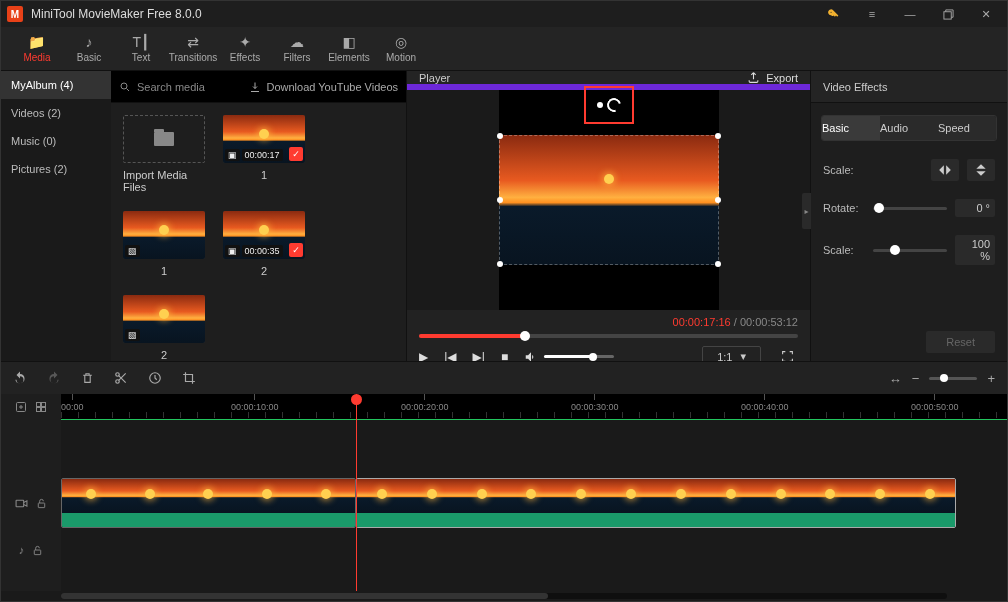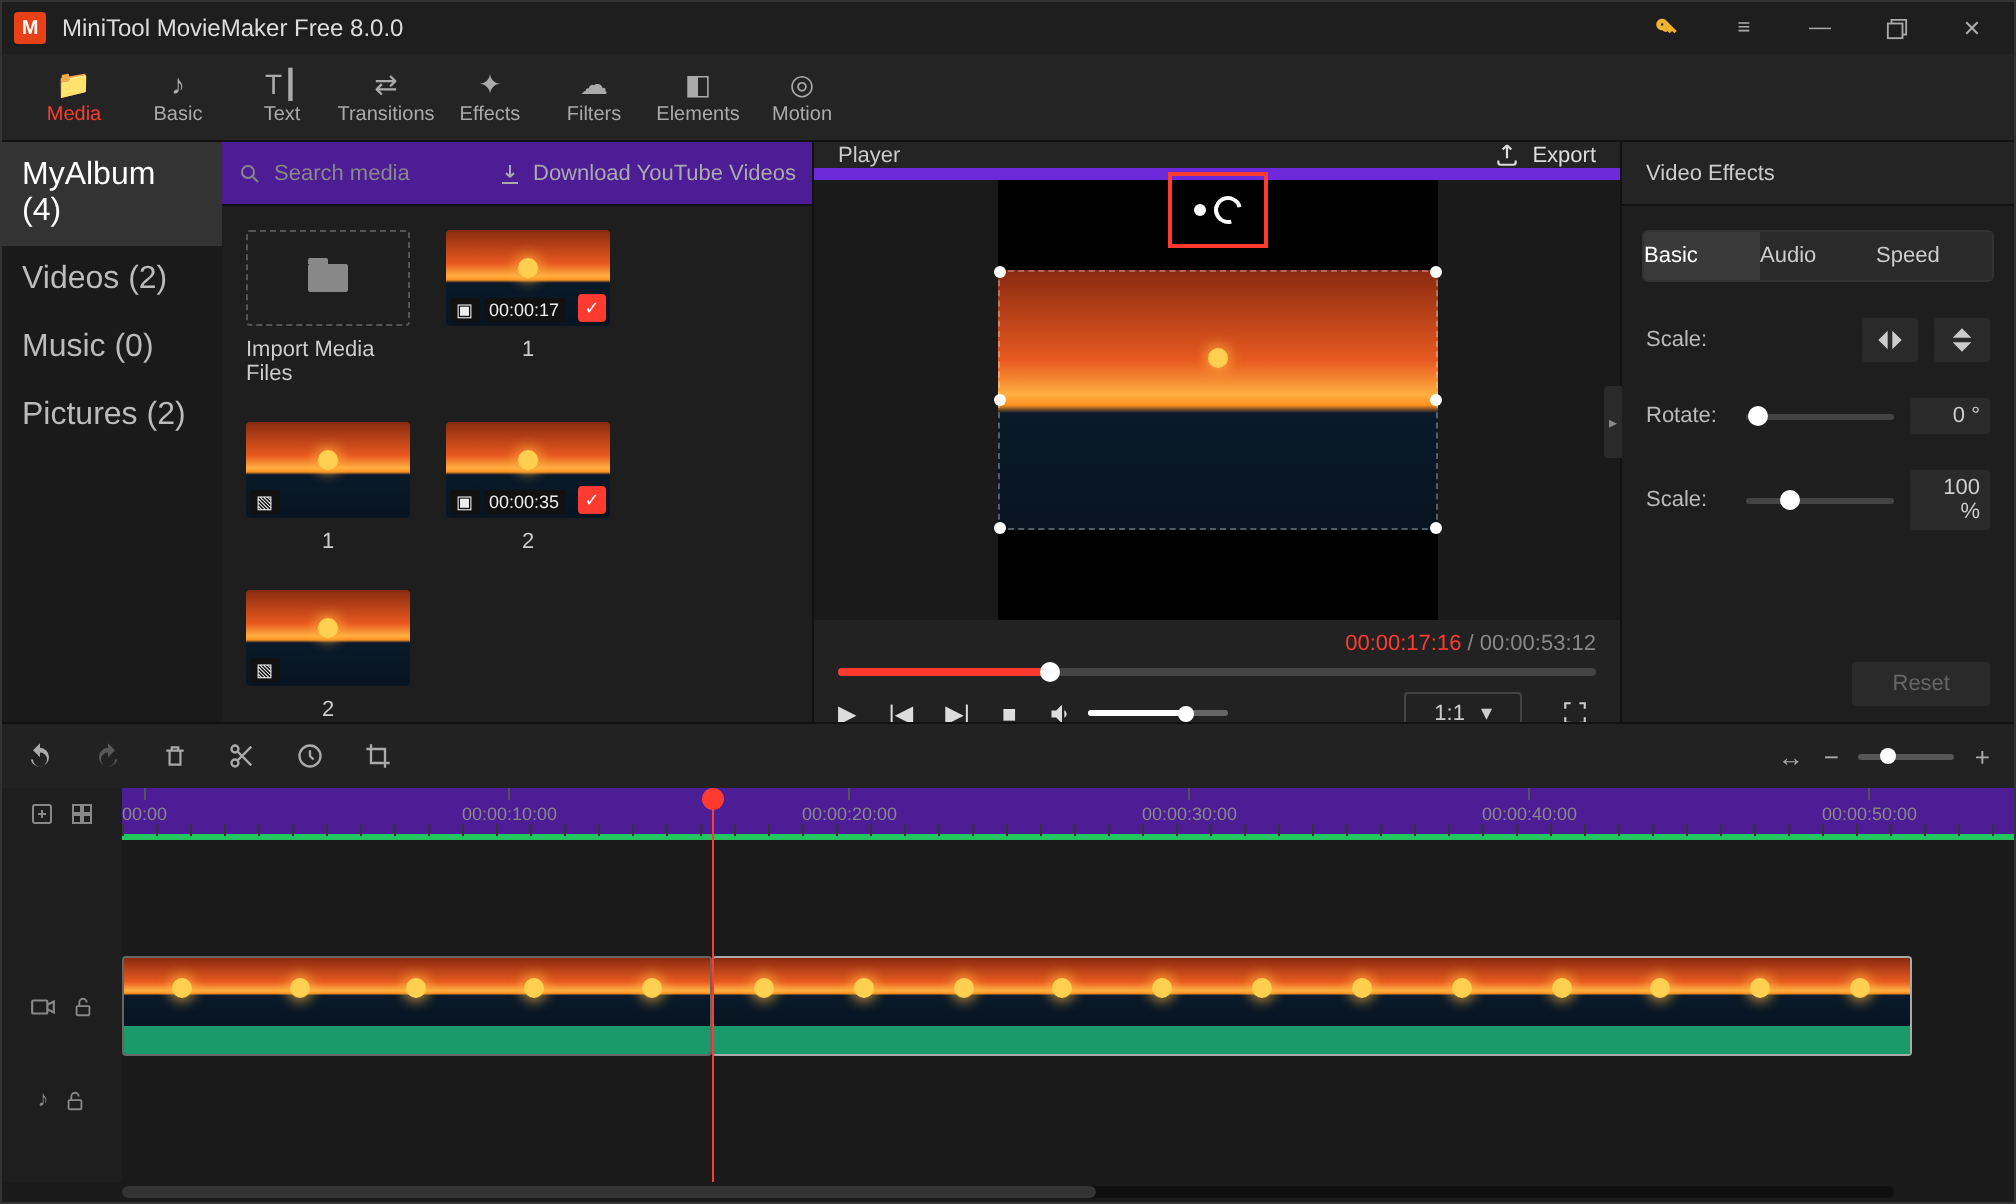--- a/index.html
+++ b/index.html
@@ -19,24 +19,24 @@
 .tool.active { color: #ff3b30; }
 .tool .ico { font-size: 14px; }
 .tool .lbl { font-size: 10px; }
 
 
 .main { flex: 1; display: flex; min-height: 0; }
 
 
 .library { width: 406px; display: flex; background: #1e1e1e; border-right: 1px solid #111; }
 .album-list { width: 110px; background: #1a1a1a; }
-.album-item { padding: 8px 10px; font-size: 16px; color: #bbb; cursor: pointer; }
+.album-item { padding: 8px 10px; font-size: 11px; color: #bbb; cursor: pointer; }
 .album-item.active { background: #333; color: #fff; }
 .library-main { flex: 1; display: flex; flex-direction: column; }
-.lib-header { height: 32px; display: flex; align-items: center; padding: 0 8px; gap: 24px; background: #4c1d95; border-bottom: 1px solid #111; }
+.lib-header { height: 32px; display: flex; align-items: center; padding: 0 8px; gap: 24px; background: #000000; border-bottom: 1px solid #111; }
 .search-box { flex: 1; display: flex; align-items: center; gap: 6px; color: #888; }
 .lib-thumbs { flex: 1; padding: 12px; display: flex; flex-wrap: wrap; gap: 18px; align-content: flex-start; overflow: auto; }
 .thumb-item { width: 82px; display: flex; flex-direction: column; align-items: center; gap: 6px; }
 .thumb-box { width: 82px; height: 48px; background: #333; position: relative; border-radius: 2px; overflow: hidden; }
 .thumb-box.import { border: 1px dashed #555; background: transparent; display: flex; align-items: center; justify-content: center; }
 .folder-ic { width: 20px; height: 14px; background: #888; border-radius: 1px; position: relative; }
 .folder-ic::before { content:""; position:absolute; top:-3px; left:0; width:10px; height:3px; background:#888; border-radius:1px 1px 0 0; }
 .sunset { width:100%; height:100%; background: linear-gradient(#8a2a10 0%, #e85a20 35%, #ffb040 48%, #ff9020 52%, #0a1a2a 55%, #081420 100%); position: relative; }
 .sunset::after { content:""; position:absolute; left:50%; top:30%; width:10px; height:10px; background:#ffd050; border-radius:50%; transform:translateX(-50%); box-shadow: 0 0 6px 2px rgba(255,180,60,0.6); }
 .thumb-badge { position:absolute; bottom:2px; left:2px; display:flex; gap:2px; align-items:center; }
@@ -93,21 +93,21 @@
 .timeline { height:240px; background:#1a1a1a; border-top:1px solid #111; display:flex; flex-direction:column; }
 .tl-tools { height:32px; background:#222; display:flex; align-items:center; padding:0 12px; gap:20px; }
 .tl-tool { color:#aaa; cursor:pointer; font-size:13px; }
 .tl-zoom { margin-left:auto; display:flex; align-items:center; gap:10px; }
 .zoom-track { width:48px; height:3px; background:#555; position:relative; border-radius:2px; }
 .zoom-knob { position:absolute; left:30%; top:50%; width:8px; height:8px; background:#fff; border-radius:50%; transform:translate(-50%,-50%); }
 .tl-body { flex:1; display:flex; overflow:hidden; }
 .tl-gutter { width:60px; background:#1e1e1e; display:flex; flex-direction:column; }
 .gutter-row { display:flex; align-items:center; justify-content:center; gap:8px; color:#888; }
 .tl-tracks { flex:1; position:relative; overflow:auto; }
-.ruler { height:26px; position:relative; background:#4c1d95; border-bottom:3px solid #22c55e; }
+.ruler { height:26px; position:relative; background:#000000; border-bottom:1px solid #22c55e; }
 .tick { position:absolute; top:0; font-size:9px; color:#888; }
 .tick .mark { width:1px; height:6px; background:#555; margin:0 auto 2px; }
 .minor-ticks { position:absolute; top:18px; left:0; right:0; height:8px; }
 .minor { position:absolute; width:1px; height:6px; background:#333; }
 .playhead { position:absolute; top:0; bottom:0; width:1px; background:#ff3b30; z-index:5; }
 .playhead::before { content:""; position:absolute; top:0; left:-5px; width:11px; height:11px; background:#ff3b30; border-radius:50%; }
 .track-space { height:58px; }
 .video-track { height:50px; position:relative; display:flex; }
 .clip { height:50px; border:1px solid #666; border-radius:2px; position:relative; overflow:hidden; display:flex; flex-direction:column; }
 .clip.sel { border:1px solid #aaa; }

